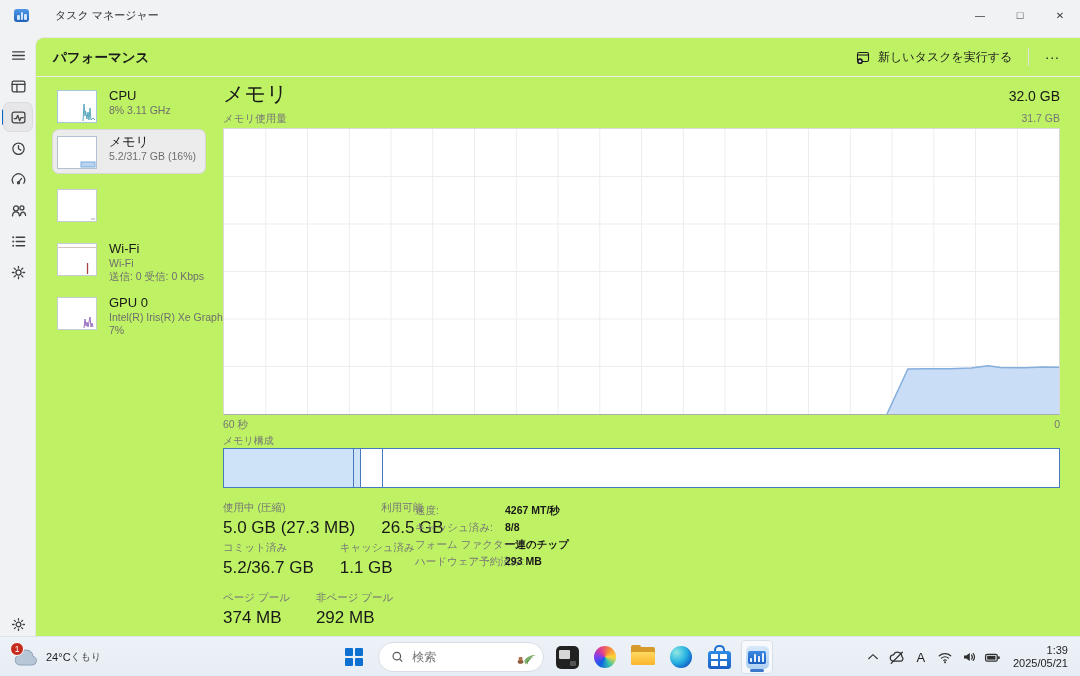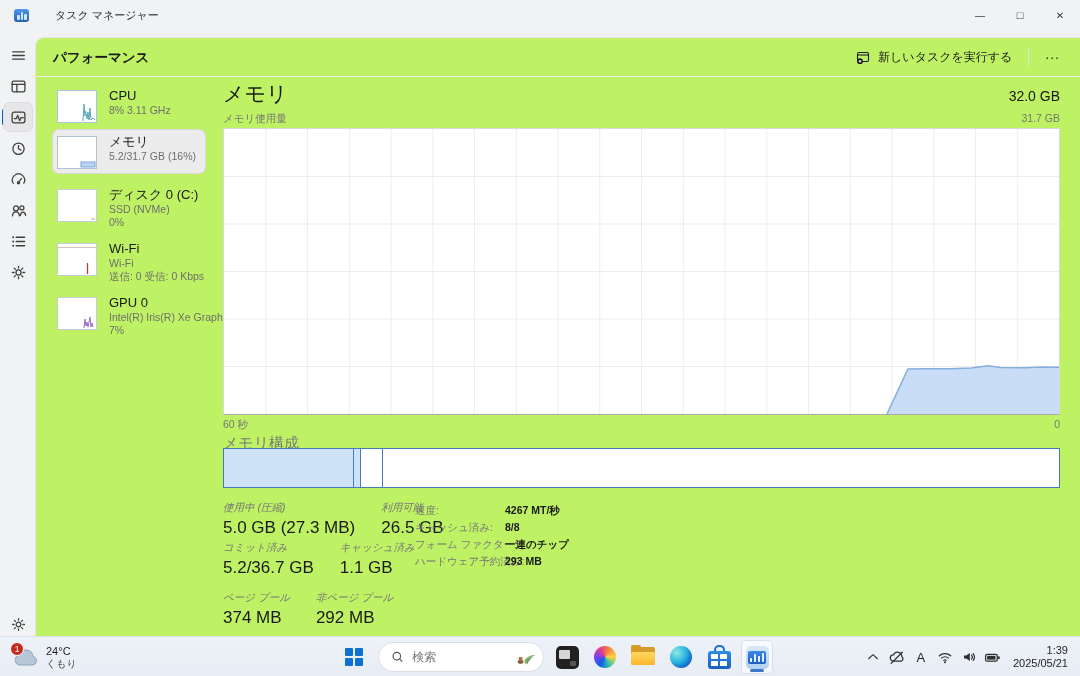--- a/index.html
+++ b/index.html
@@ -50,43 +50,43 @@
 
   
   .detail { position:absolute; left:187px; top:0; width:837px; height:598px; }
   .detail-title-row { position:absolute; left:0; top:42px; width:100%; display:flex; align-items:baseline; justify-content:space-between; }
   .detail-title { font-size:21px; font-weight:400; color:#191919; }
   .detail-total { font-size:14px; color:#191919; }
   .usage-row { position:absolute; left:0; top:74px; width:100%; display:flex; justify-content:space-between; font-size:10.5px; color:#767676; }
   .chart-box { position:absolute; left:0; top:90px; width:837px; height:287px; background:#fff; border:1px solid #d9d9d9; border-bottom-color:#ababab; }
   .chart-box svg { display:block; }
   .time-row { position:absolute; left:0; top:380px; width:100%; display:flex; justify-content:space-between; font-size:10.5px; color:#767676; }
-  .comp-label { position:absolute; left:0; top:396px; font-size:15px; color:#767676; }
+  .comp-label { position:absolute; left:0; top:396px; font-size:10px; color:#767676; }
   .comp-bar { position:absolute; left:0; top:410px; width:837px; height:40px; background:#fff; border:1px solid #4779bd; display:flex; }
   .comp-seg { height:100%; border-right:1px solid #4779bd; }
   .comp-seg:last-child { border-right:none; }
   .comp-seg.filled { background:#cfe3f8; }
 
   .stats-row { position:absolute; left:0; display:flex; gap:26px; }
   .stat-pair { display:flex; flex-direction:column; }
-  .stat-label { font-size:10.5px; color:#767676; line-height:13px; margin-bottom:3px; white-space:nowrap;font-style:italic; }
+  .stat-label { font-size:10.5px; color:#767676; line-height:13px; margin-bottom:3px; white-space:nowrap; }
   .stat-value { font-size:17px; color:#191919; line-height:21px; white-space:nowrap; }
   .row1 { top:463px; } .row2 { top:503px; } .row3 { top:543px;margin-top:10px; }
 
   .hw-details { position:absolute; left:192px; top:464px; }
   .hw-row { display:flex; font-size:10.5px; line-height:17px; }
   .hw-label { width:90px; color:#767676; white-space:nowrap; }
   .hw-value { color:#191919; font-weight:700; white-space:nowrap; }
 
   
   .taskbar { position:absolute; left:0; top:636px; width:1080px; height:40px; background:linear-gradient(180deg,#edf2f8,#e7edf4); border-top:1px solid #dde3ea; }
   .weather { position:absolute; left:6px; top:3px; display:flex; align-items:center; gap:6px; height:34px; padding:0 6px; border-radius:4px; }
   .cloud-wrap { position:relative; width:28px; height:22px; }
   .badge { position:absolute; left:-2px; top:-4px; width:14px; height:14px; border-radius:50%; background:#c42b1c; border:1.5px solid #fff; color:#fff; font-size:8.5px; display:flex; align-items:center; justify-content:center; }
-  .weather-text { display:flex; flex-direction:column; }
+  .weather-text { display:flex; flex-direction:row; }
   .weather-temp { font-size:11px; color:#1f1f1f; line-height:13px; }
   .weather-cond { font-size:10px; color:#4d4d4d; line-height:12px; }
 
   .tb-center { position:absolute; left:338px; top:4px; display:flex; align-items:center; gap:8px; height:32px; }
   .start-btn { width:32px; height:32px; display:flex; align-items:center; justify-content:center; border-radius:4px; }
   .start-logo { width:18px; height:18px; display:grid; grid-template-columns:8px 8px; grid-template-rows:8px 8px; gap:2px; }
   .start-logo i { background:#0e70d1; border-radius:1px; }
   .search-pill { width:166px; height:30px; border-radius:15px; background:#fff; border:1px solid #d9dee6; display:flex; align-items:center; padding:0 6px 0 12px; gap:8px; }
   .search-pill input { border:none; outline:none; background:transparent; font-size:12px; color:#444; width:92px; font-family:inherit; }
   .tb-app { width:30px; height:32px; display:flex; align-items:center; justify-content:center; border-radius:4px; position:relative; }
@@ -240,25 +240,20 @@
           <div class="perf-name">メモリ</div>
           <div class="perf-sub">5.2/31.7 GB (16%)</div>
         </div>
       </div>
 
       <div class="perf-item" style="top:101px">
         <div class="thumb">
           <svg width="38" height="31" viewBox="0 0 38 31">
               <path d="M33 29h4" stroke="#9aa7b5" stroke-width="1"></path>
             </svg>
-        </div>
-        <div class="perf-text">
-          <div class="perf-name">ディスク 0 (C:)</div>
-          <div class="perf-sub">SSD (NVMe)</div>
-          <div class="perf-sub">0%</div>
         </div>
       </div>
 
       <div class="perf-item" style="top:155px">
         <div class="thumb">
           <svg width="38" height="31" viewBox="0 0 38 31">
               <path d="M0 3.5h38" stroke="#d9c2c2" stroke-width="1"></path>
               <path d="M29.5 30V19" stroke="#a84444" stroke-width="1.3"></path>
             </svg>
         </div>

